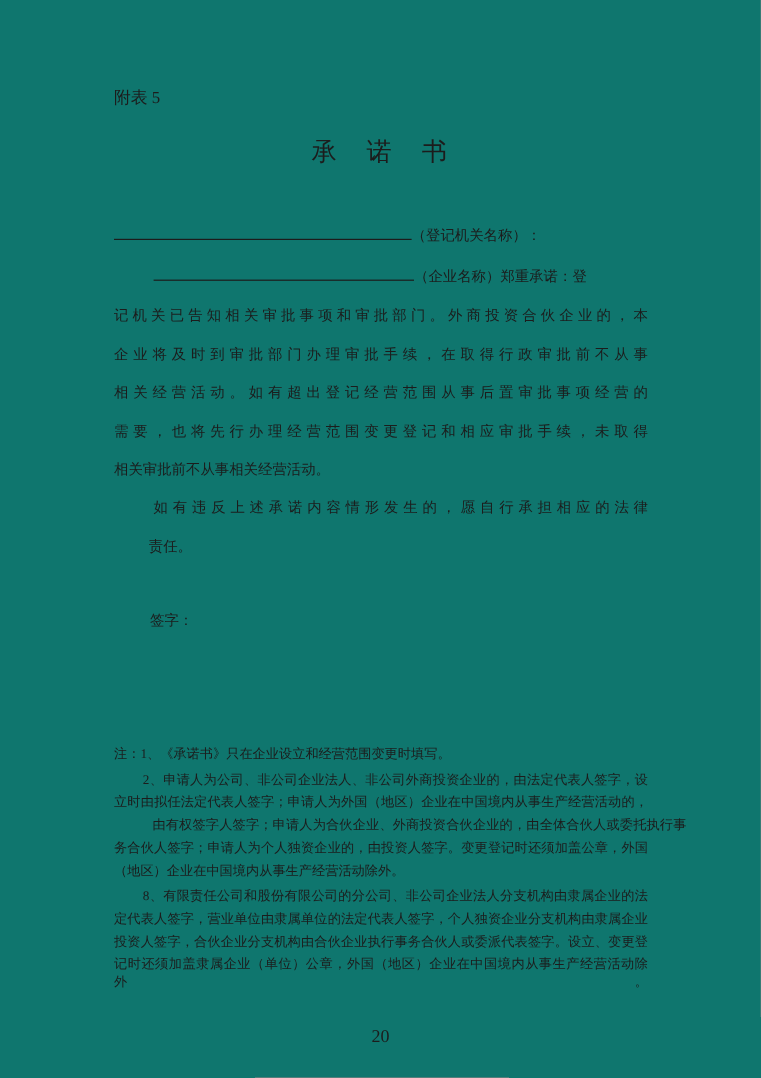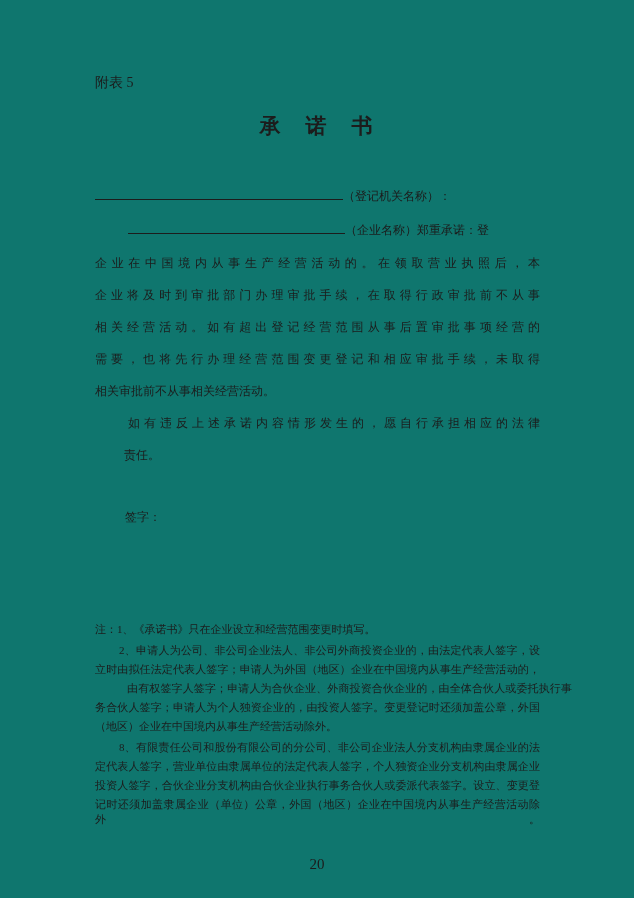--- a/index.html
+++ b/index.html
@@ -12,21 +12,21 @@
     font-family:"Liberation Serif","DejaVu Serif",serif;
     overflow:hidden;
   }
   .appendix {
     position:absolute; left:95px; top:74px;
     font-size:14px; line-height:18px;
   }
   .title {
     position:absolute; left:0; top:112px; width:100%;
     margin:0; text-align:center;
-    font-size:21px; font-weight:bold; letter-spacing:2px;
+    font-size:21px; font-weight:normal; letter-spacing:2px;
   }
   .line {
     position:absolute; left:95px; width:445px;
     font-size:12px; line-height:22px;
     text-align:justify;
   }
   .fill { text-align-last:justify; }
   .short { text-align:left; text-align-last:left; }
   .blank {
     display:inline-block;
@@ -70,21 +70,21 @@
   <h1 class="title">承　诺　书</h1>
 
   <div class="line registry">
     <span class="blank blank-registry"></span><span>（登记机关名称）：</span>
   </div>
 
   <div class="line enterprise">
     <span class="blank blank-enterprise"></span><span>（企业名称）郑重承诺：登</span>
   </div>
 
-  <div class="line fill b0">企业在中国境内从事生产经营活动的。在领取营业执照后，本</div>
+  <div class="line fill b0">记机关已告知相关审批事项和审批部门。外商投资合伙企业的，本</div>
   <div class="line fill b1">企业将及时到审批部门办理审批手续，在取得行政审批前不从事</div>
   <div class="line fill b2">相关经营活动。如有超出登记经营范围从事后置审批事项经营的</div>
   <div class="line short b4">相关审批前不从事相关经营活动。</div>
   <div class="line fill b3">需要，也将先行办理经营范围变更登记和相应审批手续，未取得</div>
 
   <div class="line fill l0">如有违反上述承诺内容情形发生的，愿自行承担相应的法律</div>
   <div class="line short l1">责任。</div>
 
   <div class="line sign">签字：</div>
 

